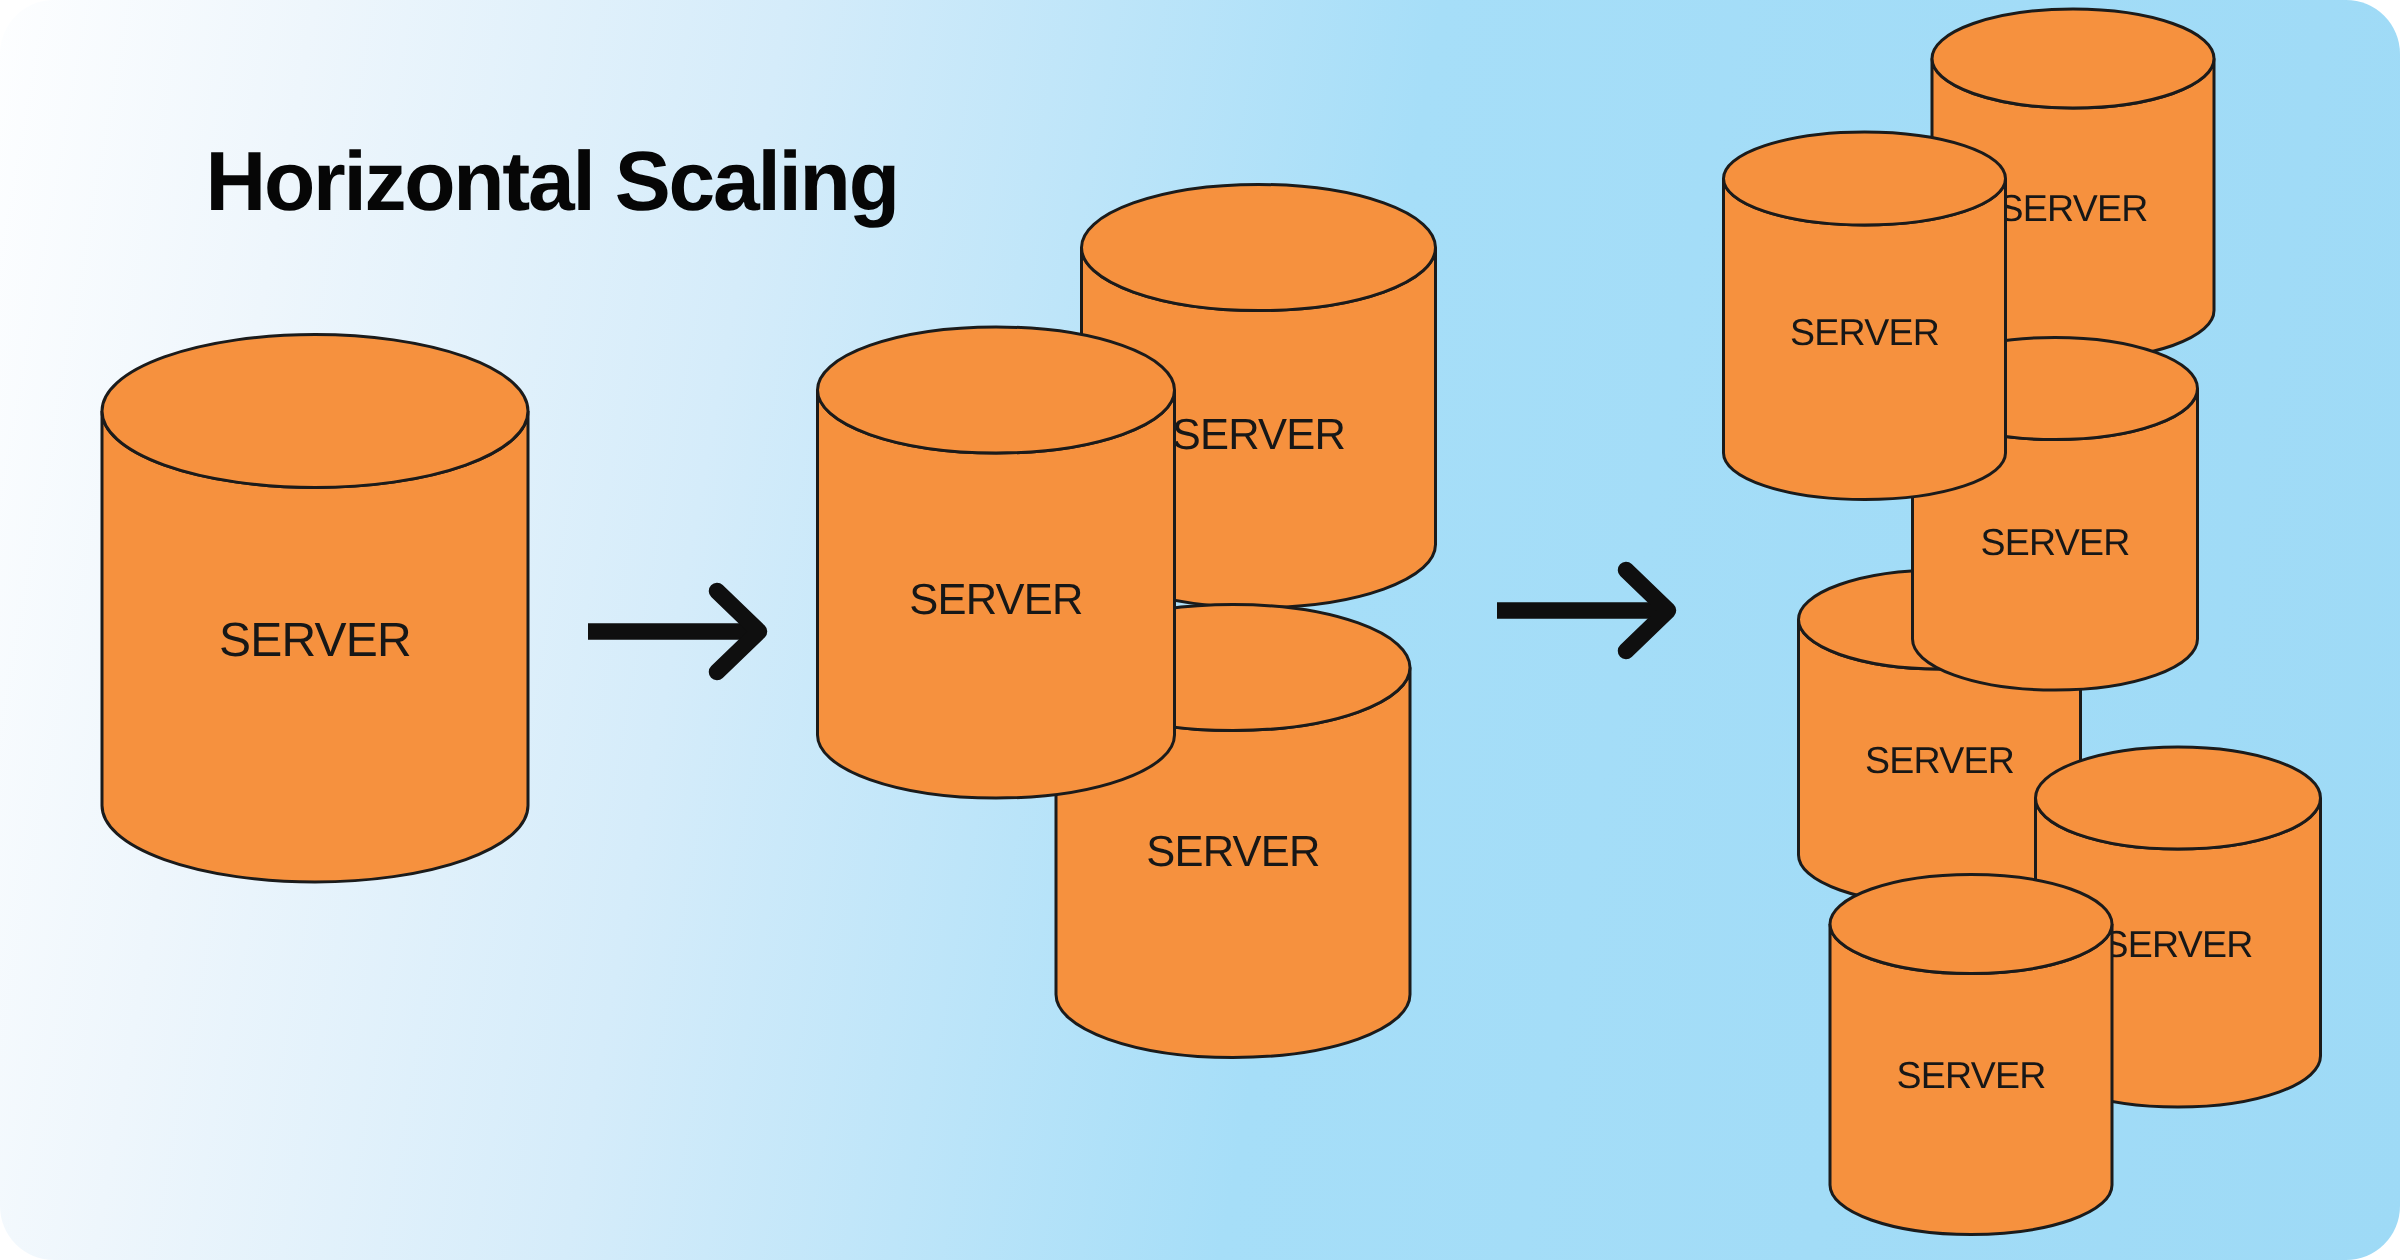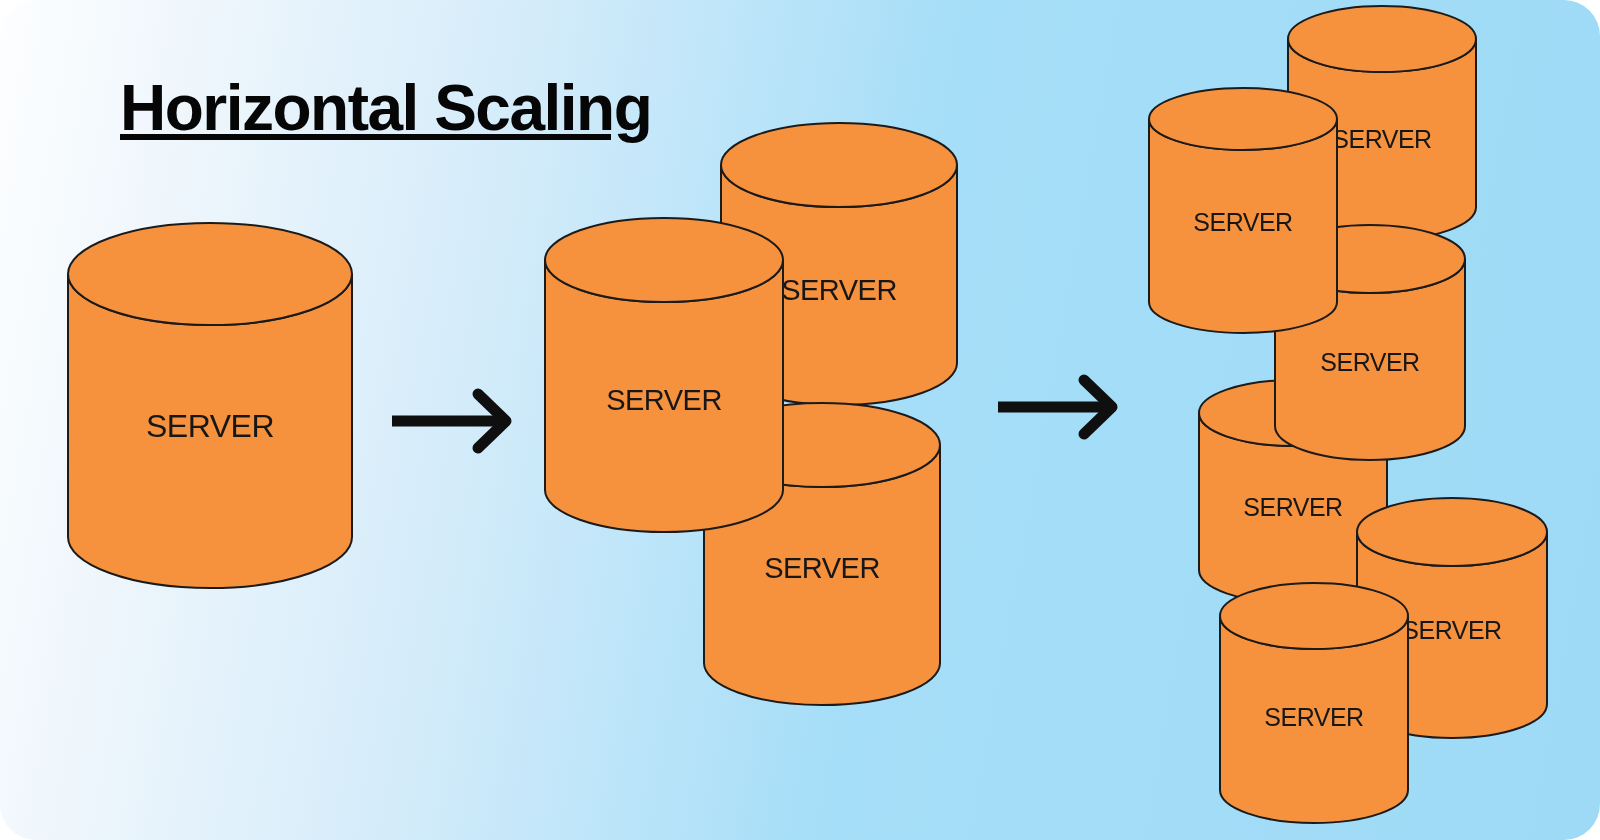--- a/index.html
+++ b/index.html
@@ -18,28 +18,27 @@
       #eef6fc 12%,
       #d5ecfa 30%,
       #a6def8 55%,
       #9edaf6 100%);
     font-family: "Liberation Sans", "DejaVu Sans", sans-serif;
   }
   .title {
     position: absolute;
     left: 120px;
     top: 70px;
-    margin: 0;
-    font-size: 64px;
+    margin: 17px;
+    font-size: 56px;
     line-height: 1.2;
     font-weight: bold;
     letter-spacing: -1.5px;
     color: #060606;
     white-space: nowrap;
-    text-decoration: underline;
   }
   #diagram-svg {
     position: absolute;
     left: 0;
     top: 0;
     display: block;
   }
   #diagram-svg text {
     font-family: "Liberation Sans", "DejaVu Sans", sans-serif;
     letter-spacing: -0.5px;

